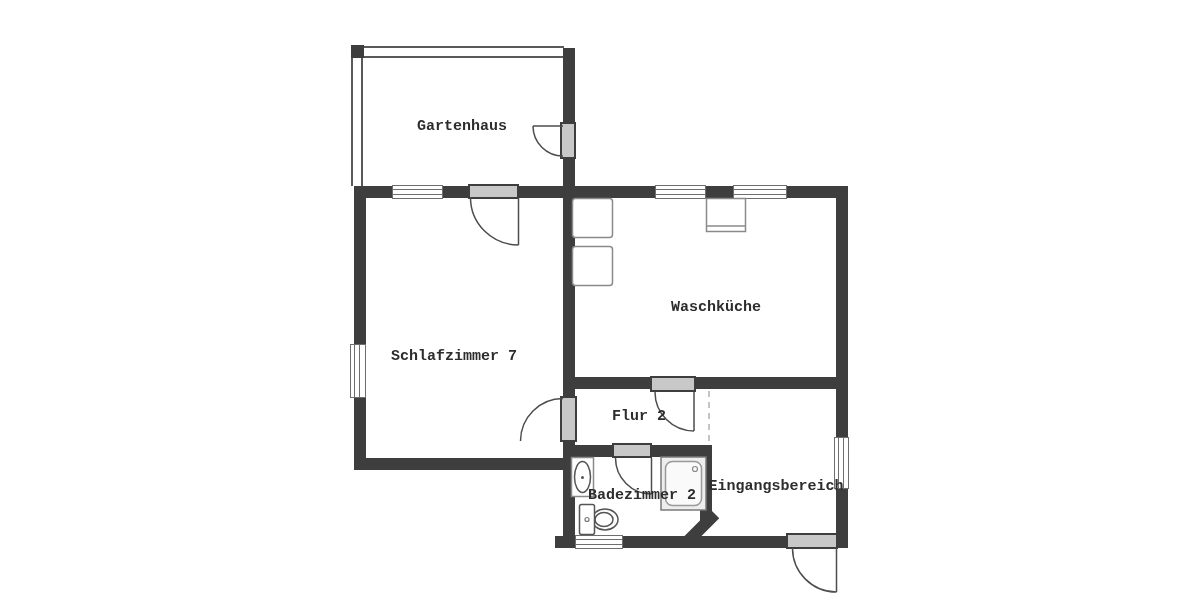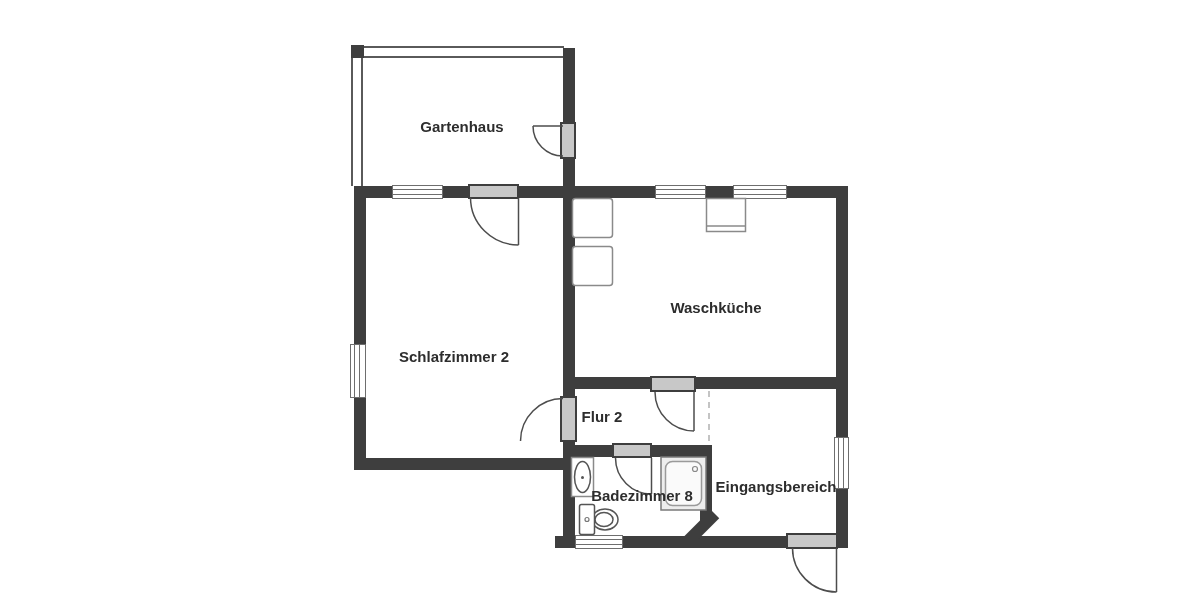--- a/index.html
+++ b/index.html
@@ -1,19 +1,19 @@
 <!DOCTYPE html>
 <html style="--c-background: #ffffff; --c-wall: #3e3e3e; --c-light_wall: #5a5a5a; --c-door_panel: #c8c8c8; --c-door_arc: #4d4d4d; --c-window_border: #6e6e6e; --c-fixture: #8a8a8a; --c-dashed: #c4c4c4; --c-label: #2d2d2d;"><head>
 <meta charset="utf-8">
 <style>
   html,body{margin:0;padding:0;background:#fff;}
   #canvas{
     position:relative;width:952px;height:600px;overflow:hidden;
     background:var(--c-background,#fff);
-    font-family:Liberation Sans, sans-serif;
+    font-family:Liberation Mono, monospace;
     border-radius:20px;
   }
   .wall{position:absolute;background:var(--c-wall,#3e3e3e);}
   .thin-wall-h{position:absolute;background:#fff;
     border-top:2px solid var(--c-light_wall,#5a5a5a);
     border-bottom:2px solid var(--c-light_wall,#5a5a5a);box-sizing:border-box;}
   .thin-wall-v{position:absolute;background:#fff;
     border-left:2px solid var(--c-light_wall,#5a5a5a);
     border-right:2px solid var(--c-light_wall,#5a5a5a);box-sizing:border-box;}
   .win{position:absolute;background-color:#fff;border:1px solid var(--c-window_border,#6e6e6e);
@@ -136,19 +136,19 @@
   </svg>
 
   <div class="room-area" style="left:363px;top:58px;width:200px;height:128px;"></div>
   <div class="room-area" style="left:366px;top:198px;width:197px;height:260px;"></div>
   <div class="room-area" style="left:575px;top:198px;width:261px;height:179px;"></div>
   <div class="room-area" style="left:575px;top:389px;width:134px;height:56px;"></div>
   <div class="room-area" style="left:575px;top:457px;width:125px;height:79px;"></div>
   <div class="room-area" style="left:712px;top:389px;width:124px;height:147px;"></div>
 
   <div class="room-label" style="left:462px;top:126px;">Gartenhaus</div>
-  <div class="room-label" style="left:454px;top:356px;">Schlafzimmer 2</div>
+  <div class="room-label" style="left:454px;top:356px;">Schlafzimmer 7</div>
   <div class="room-label" style="left:716px;top:307px;">Waschküche</div>
-  <div class="room-label" style="left:602px;top:416px;">Flur 2</div>
-  <div class="room-label" style="left:642px;top:495px;">Badezimmer 8</div>
+  <div class="room-label" style="left:639px;top:416px;">Flur 2</div>
+  <div class="room-label" style="left:642px;top:495px;">Badezimmer 2</div>
   <div class="room-label" style="left:776px;top:486px;">Eingangsbereich</div>
 
 </div>
 
 </body></html>

